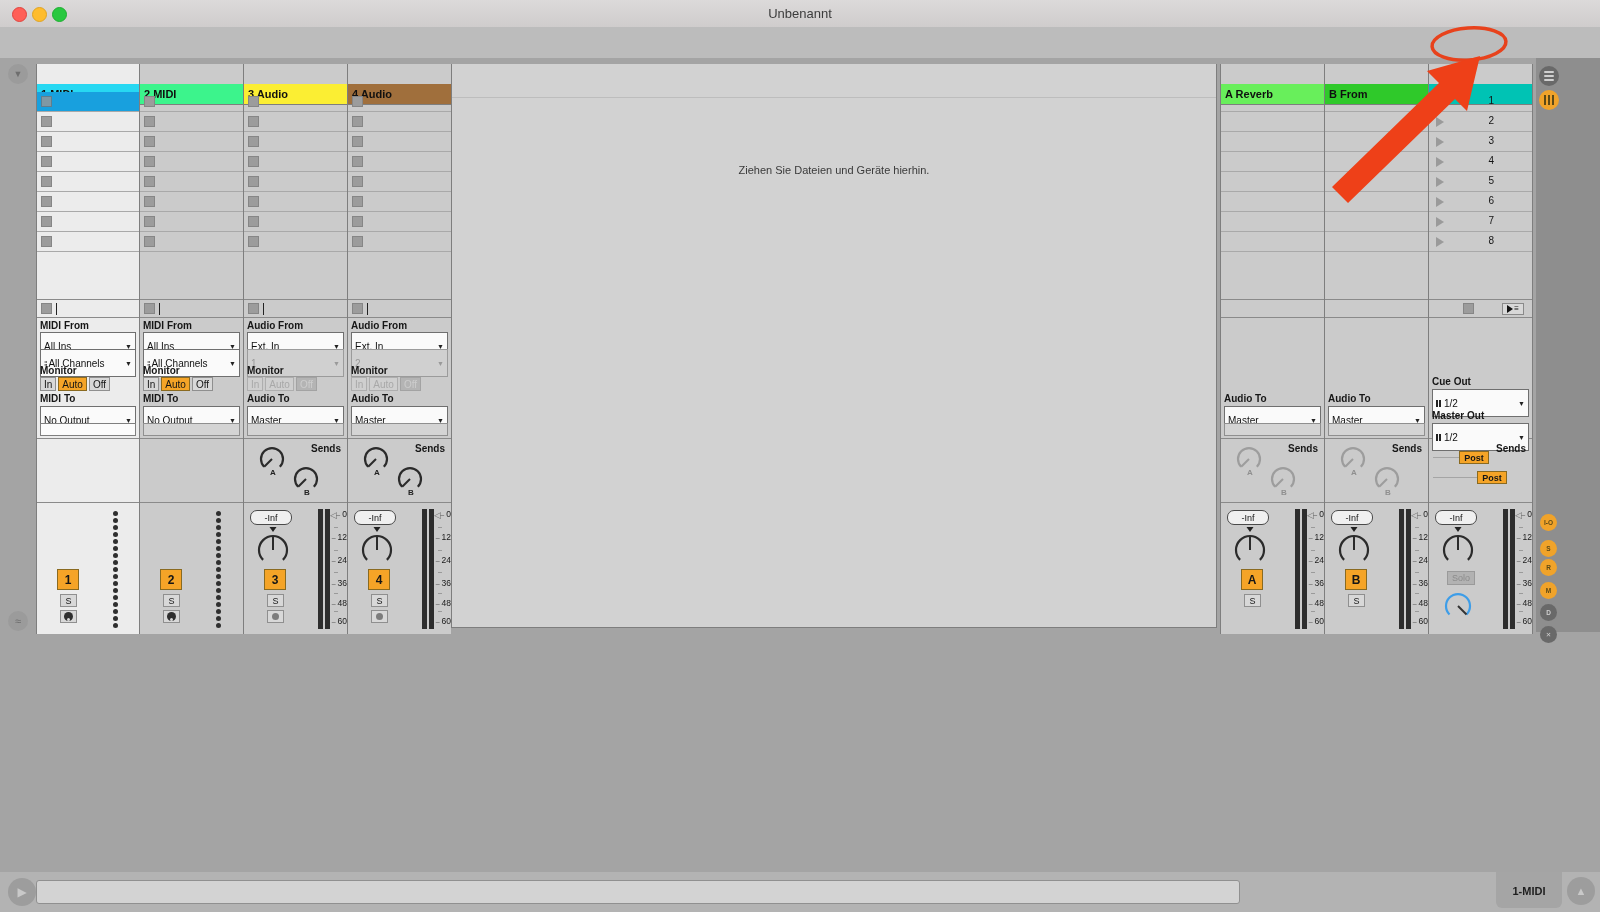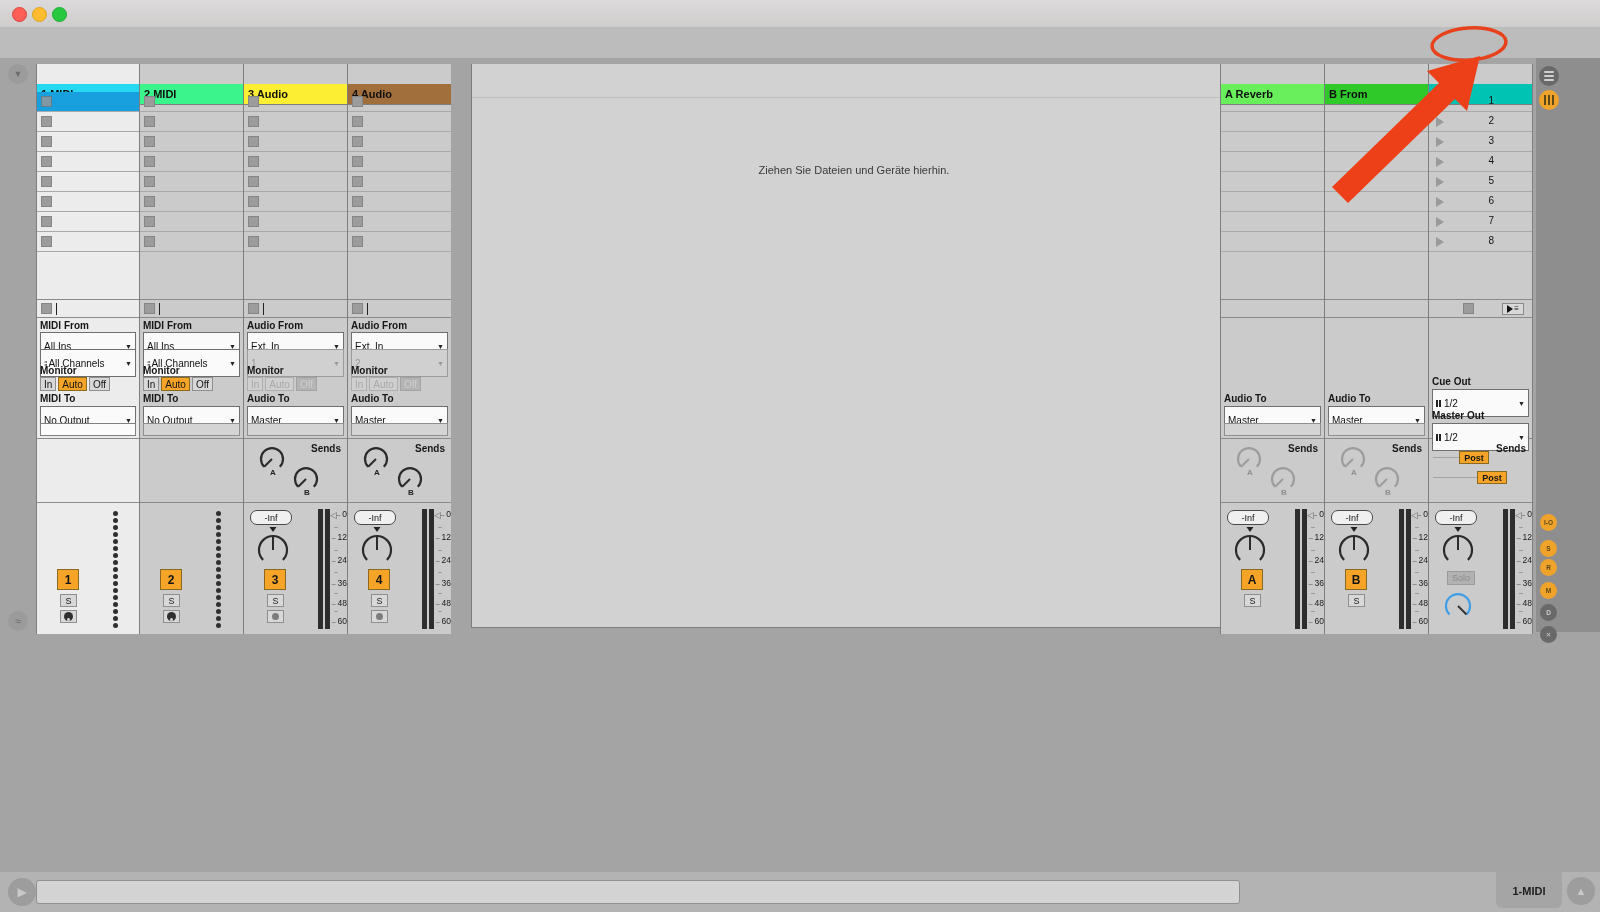--- a/index.html
+++ b/index.html
@@ -83,21 +83,21 @@
   .scene-tri{position:absolute;left:7px;top:5px;width:0;height:0;border-left:8px solid #9a9a9a;border-top:5px solid transparent;border-bottom:5px solid transparent;}
   .scene-num{position:absolute;left:30px;top:3px;width:35px;text-align:right;font-size:10px;color:#141414;}
   .stopall{position:absolute;right:8px;top:3px;width:22px;height:12px;border:1px solid #8a8a8a;background:#d8d8d8;
            display:flex;align-items:center;justify-content:center;gap:1px;box-sizing:border-box;}
   .stopall b{width:0;height:0;border-left:6px solid #111;border-top:4px solid transparent;border-bottom:4px solid transparent;}
   .stopall s{text-decoration:none;font-size:8px;color:#111;line-height:1;}
   .postbtn{position:absolute;width:30px;height:13px;background:#f5a427;border:1px solid #8a6a20;font-size:9px;font-weight:bold;
            display:flex;align-items:center;justify-content:center;box-sizing:border-box;}
   .sendline{position:absolute;height:1px;background:#a5a5a5;}
   
-  #mainpanel{position:absolute;left:451px;top:6px;width:766px;height:564px;background:#d2d2d2;border:1px solid #7e7e7e;border-top:none;box-sizing:border-box;margin-left:20px;}
+  #mainpanel{position:absolute;left:451px;top:6px;width:766px;height:564px;background:#d2d2d2;border:1px solid #7e7e7e;border-top:none;box-sizing:border-box;}
   #mainpanel .topline{position:absolute;left:0;right:0;top:33px;height:1px;background:#bdbdbd;}
   #maindrop{position:absolute;left:0;right:0;top:100px;text-align:center;font-size:11px;color:#3a3a3a;}
   
   .gcirc{position:absolute;width:20px;height:20px;border-radius:50%;background:#9b9b9b;color:#6e6e6e;
          display:flex;align-items:center;justify-content:center;font-size:11px;}
   
   #sidebar{position:absolute;left:1536px;top:0px;width:64px;height:574px;background:#8e8e8e;}
   .scirc{position:absolute;left:3px;width:20px;height:20px;border-radius:50%;background:#696969;display:flex;align-items:center;justify-content:center;flex-direction:column;gap:2px;}
   .scirc.or{background:#f0a32a;}
   .hline{width:10px;height:2px;background:#cfcfcf;border-radius:1px;}
@@ -123,20 +123,21 @@
 </style>
 </head>
 <body>
 
 <div id="app">
 
   <div id="titlebar">
     <div class="tl" style="left:12px;background:#ff5f57;border:1px solid #e0443e;"></div>
     <div class="tl" style="left:32px;background:#febc2e;border:1px solid #e0a422;"></div>
     <div class="tl" style="left:52px;background:#28c840;border:1px solid #1daf30;"></div>
+    <div id="title">Unbenannt</div>
   </div>
 
   <div id="toolbar">
     <div class="tbtn" style="left:8px;width:42px;">Link</div>
     <div class="tbtn" style="left:54px;width:32px;">Tap</div>
     <div class="tbtn" style="left:88px;width:50px;">120.00</div>
     <div class="tbtn" style="left:140px;width:22px;">
         <span class="nudgebars"></span>
       </div>
     <div class="tbtn seg" style="left:163px;width:22px;">

